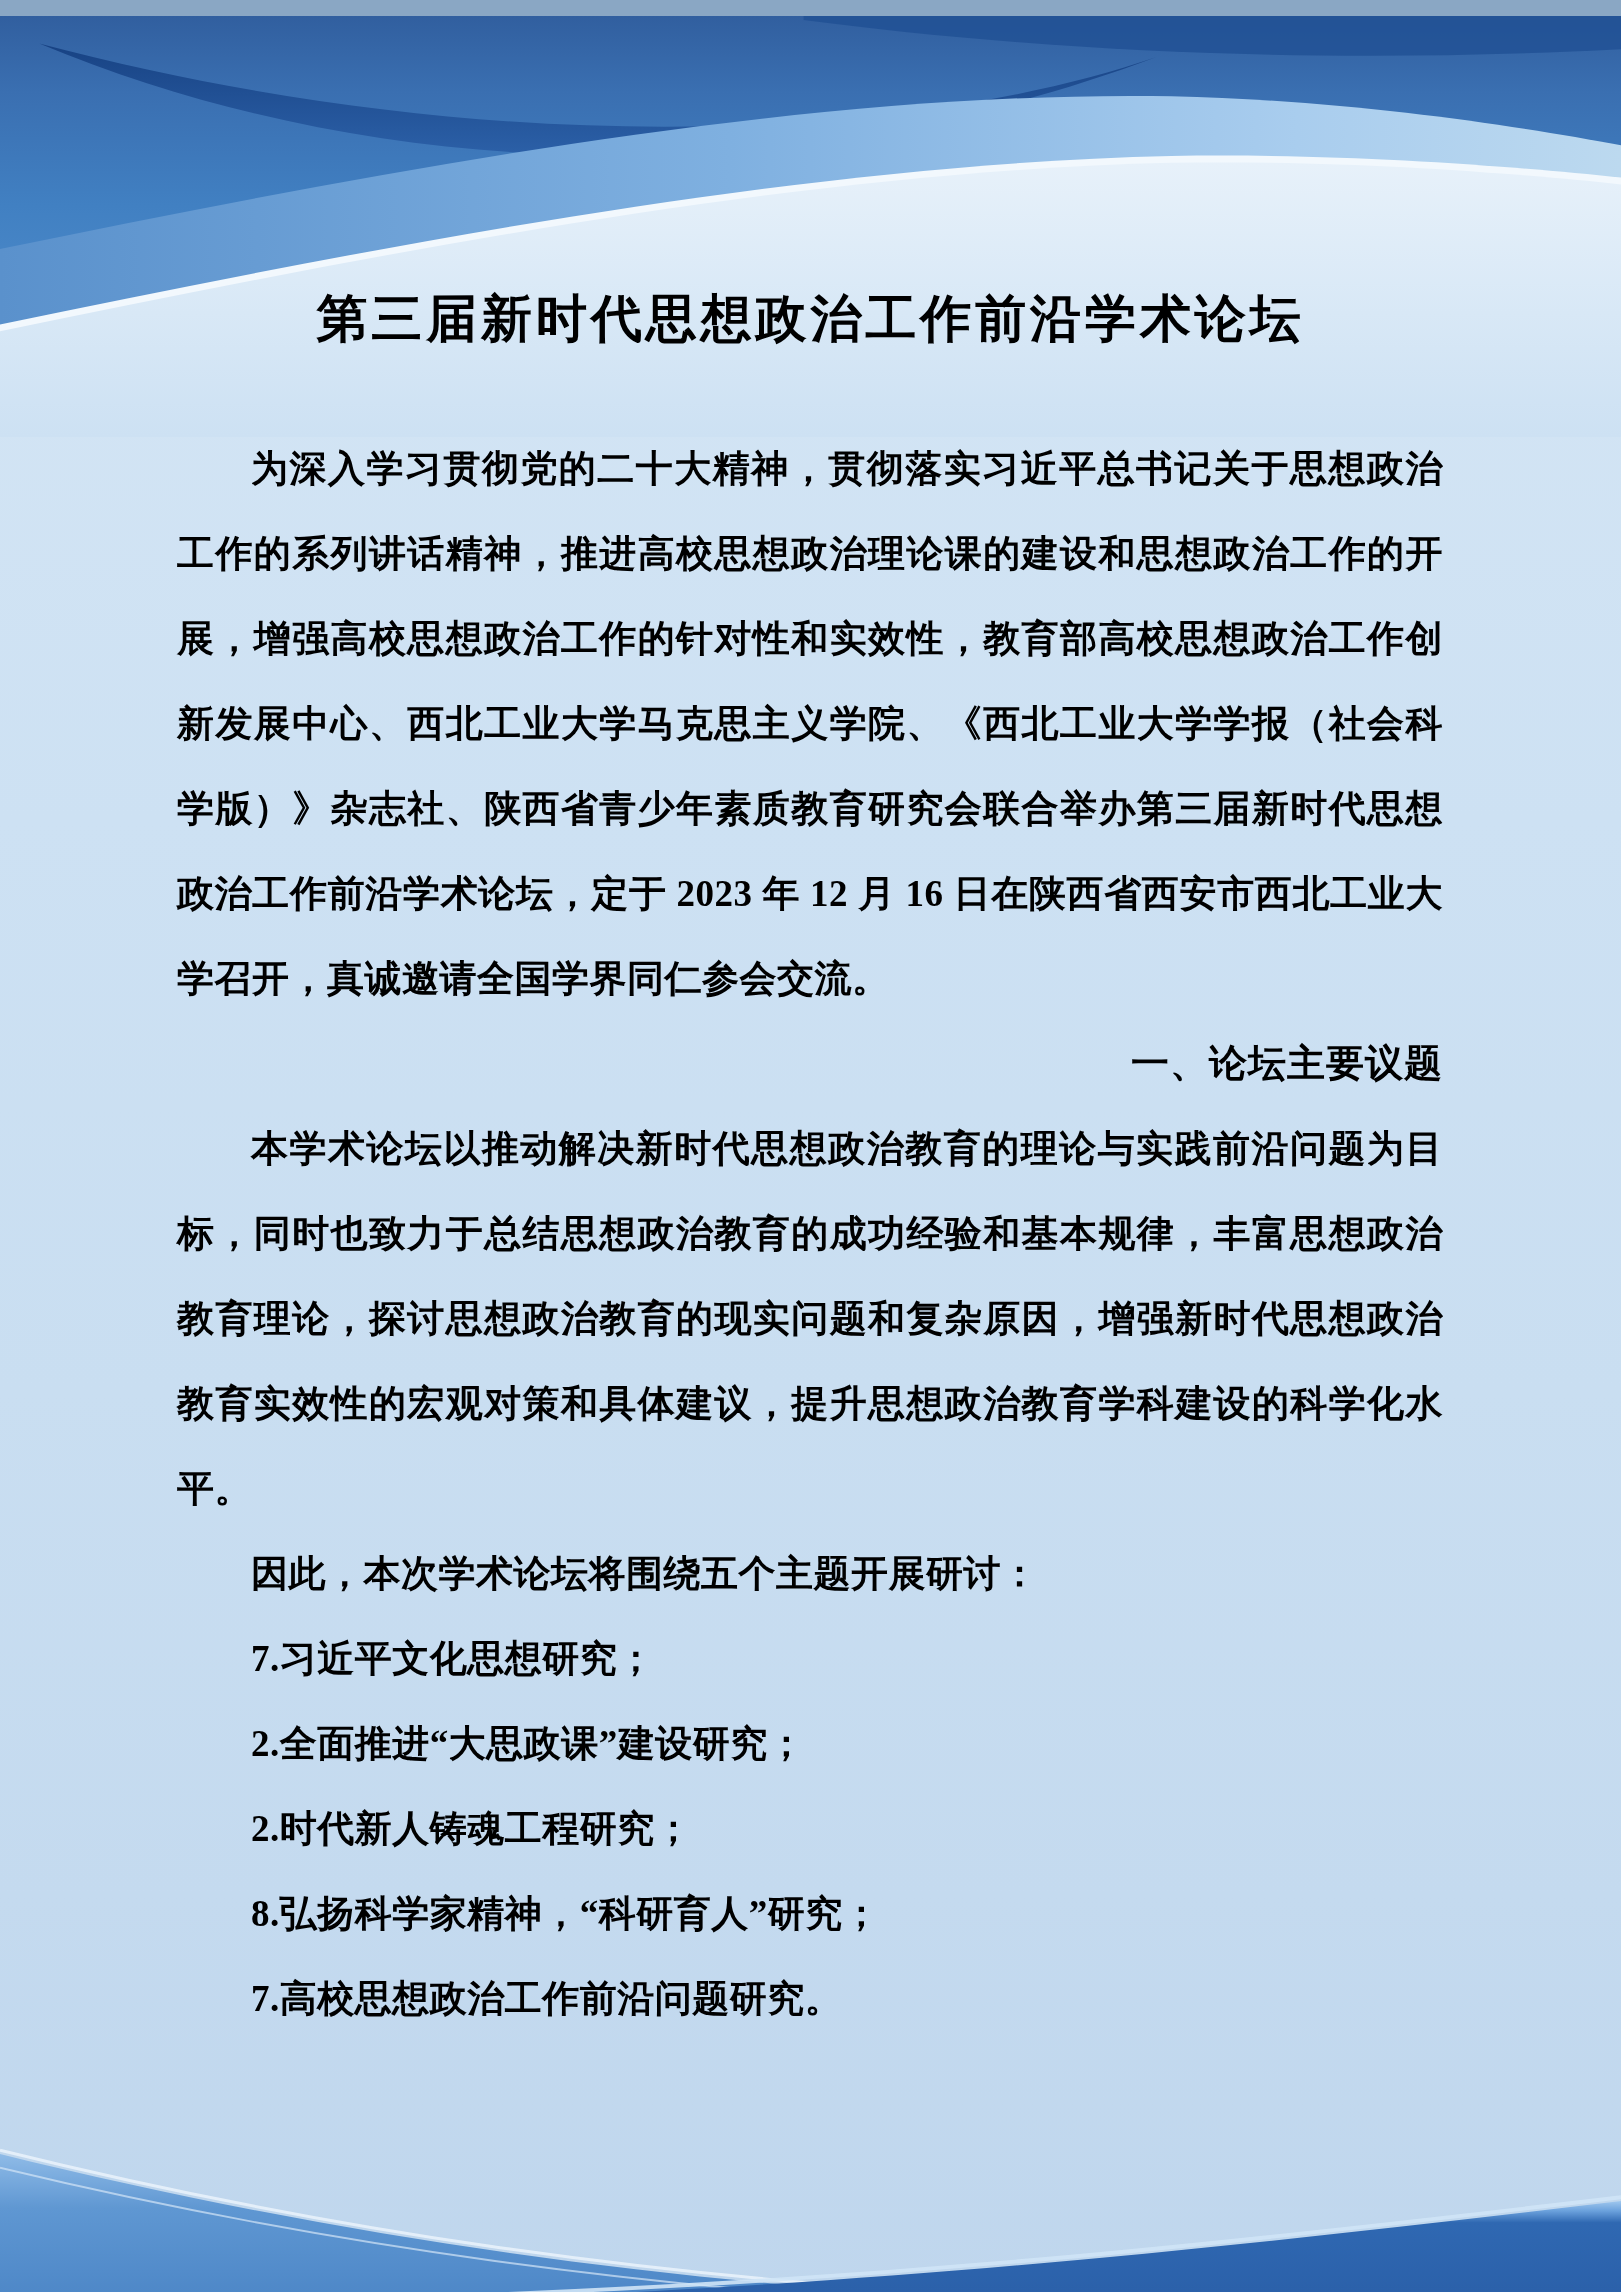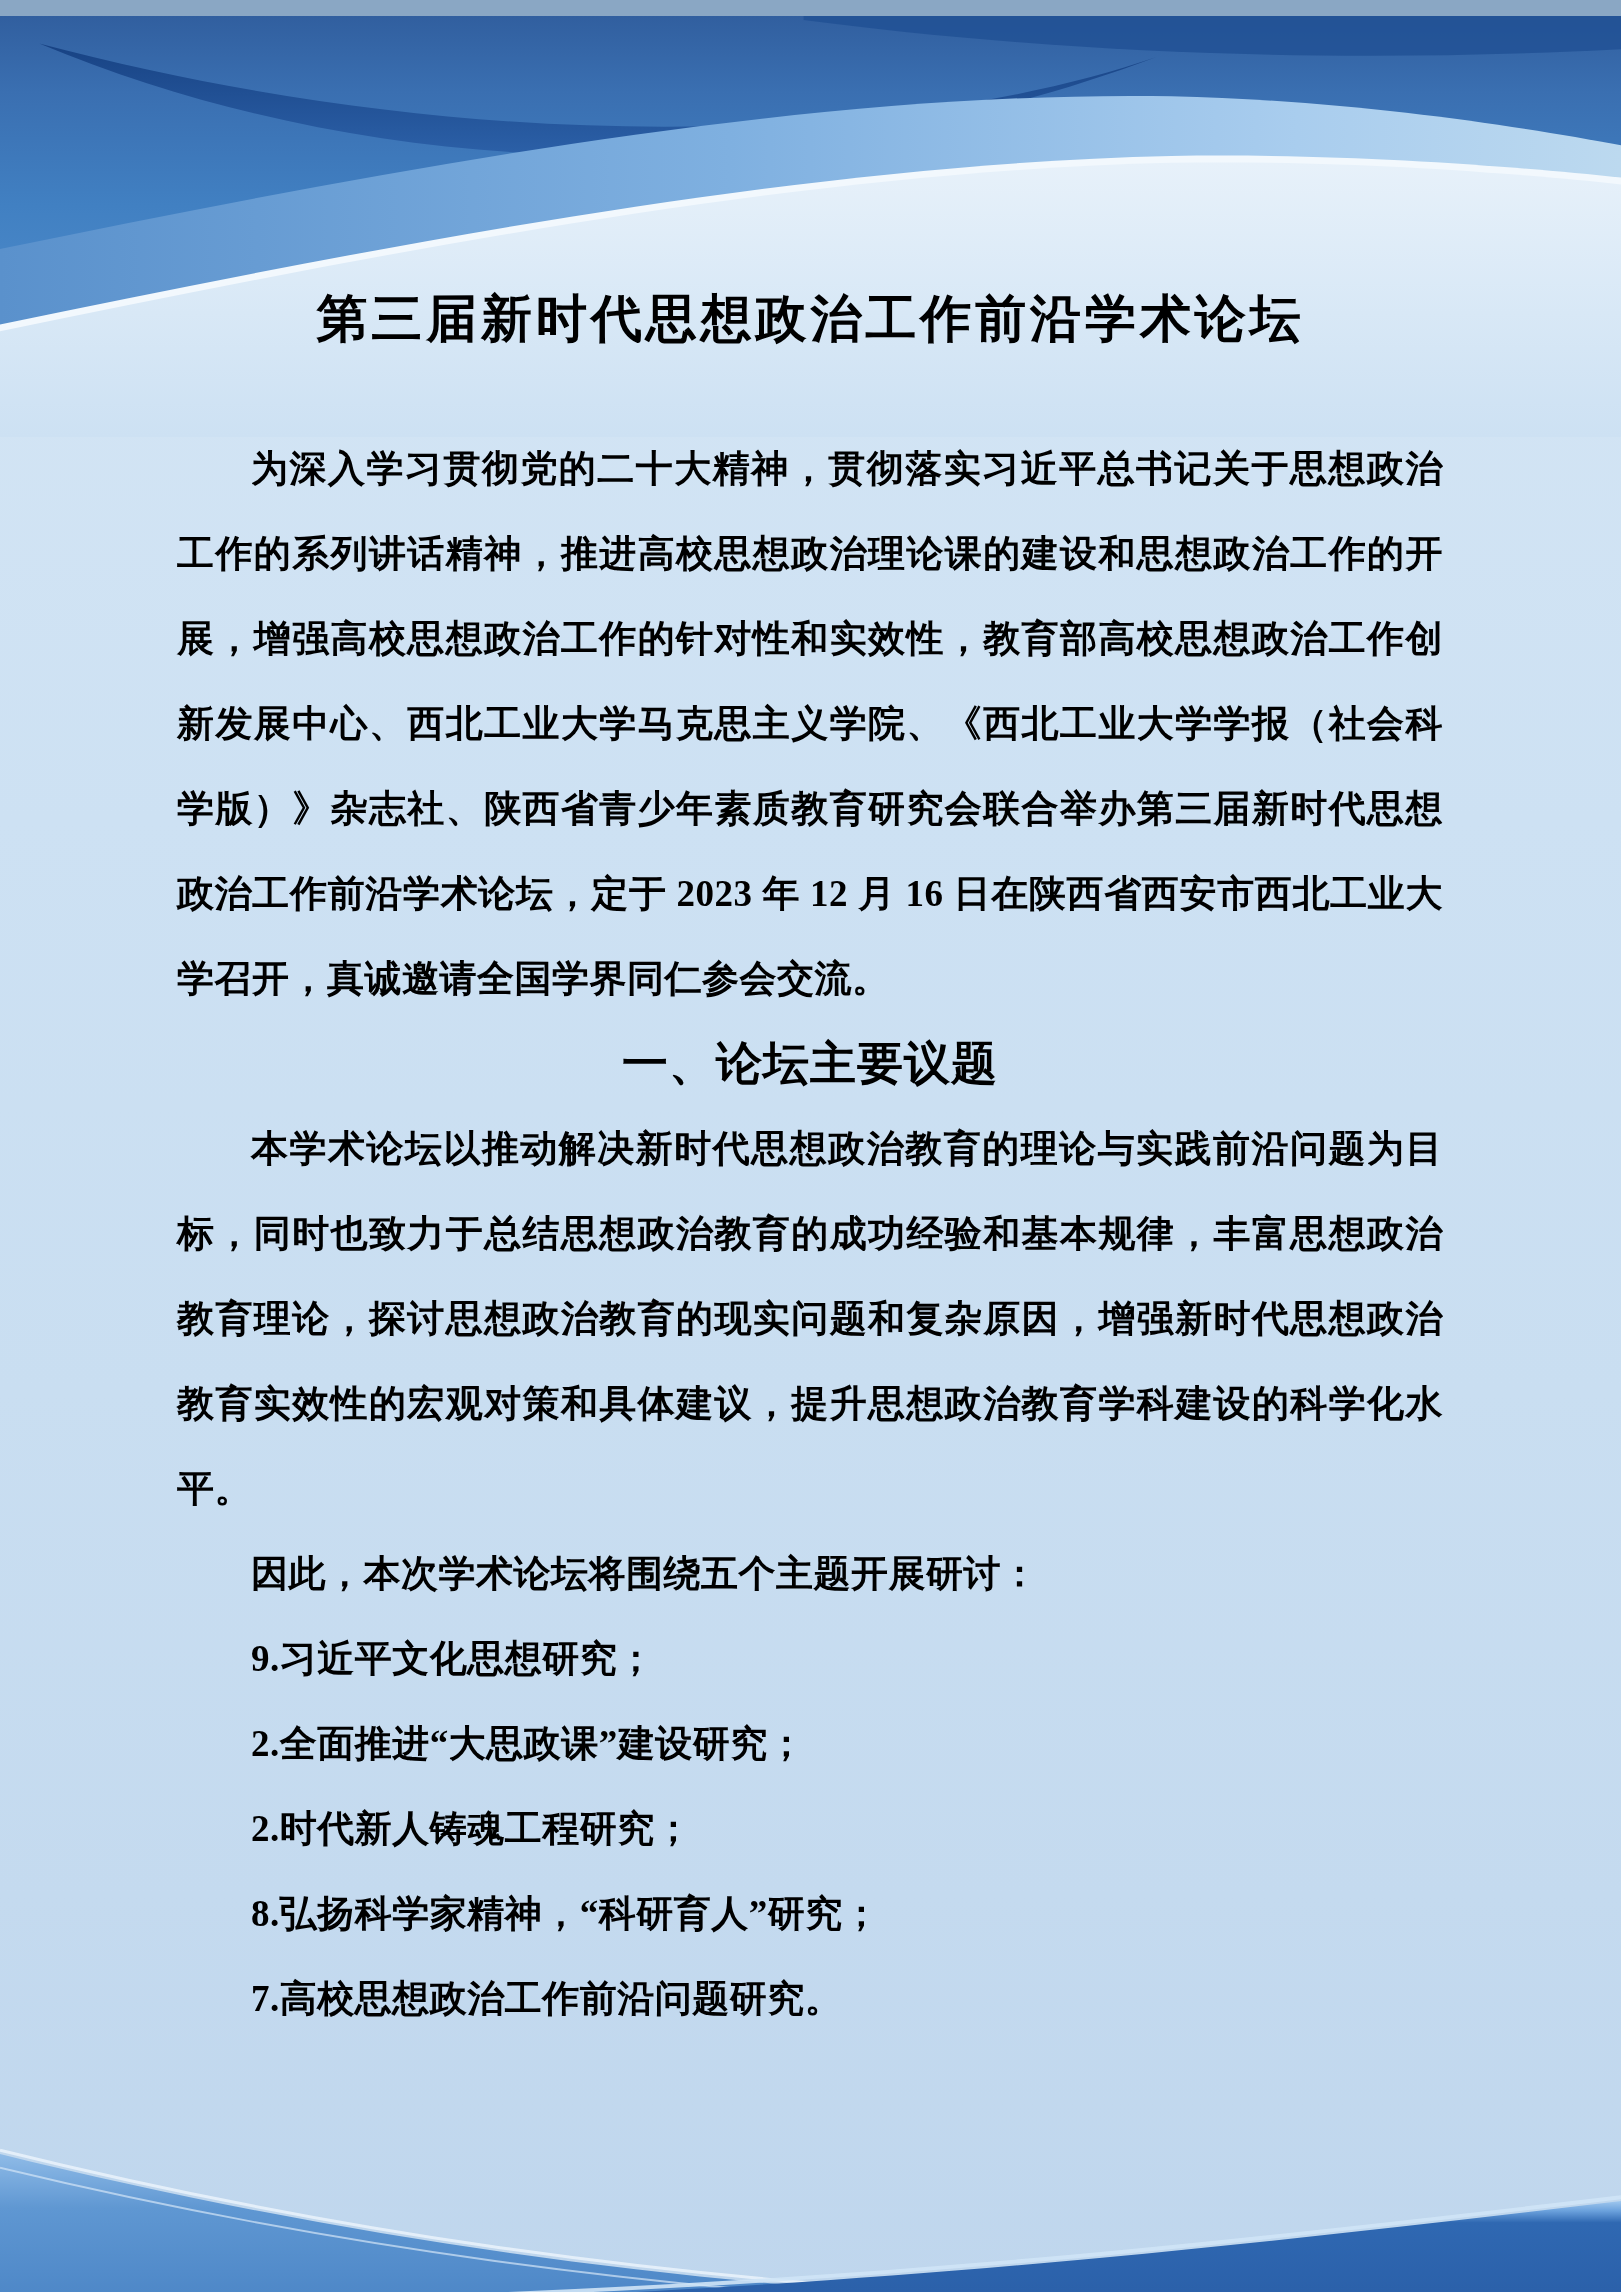--- a/index.html
+++ b/index.html
@@ -23,23 +23,23 @@
     font-size:51px;line-height:63px;letter-spacing:3.9px;
   }
   .body-flow{
     position:absolute;top:410px;left:177px;width:1266px;
     font-size:37px;line-height:85px;letter-spacing:0.5px;
     text-align:justify;
   }
   .body-flow p{margin:0;text-indent:2em;font-weight:bold;}
   .section-heading{
     margin:0;
-    text-align:center;text-indent:0 !important;
+    text-align:right;text-indent:0 !important;
     font-family:Liberation Sans, sans-serif;
-    font-weight:bold;font-size:46px;line-height:85px;letter-spacing:1px;
+    font-weight:bold;font-size:38px;line-height:85px;letter-spacing:1px;
   }
   .topic{
     margin:0;text-indent:2em;
     font-weight:bold;
     line-height:85px;
   }
 </style>
 </head>
 <body>
 
@@ -107,21 +107,21 @@
     <path d="M430,248 C900,232 1250,194 1654,146" fill="none" stroke="#cfe4f6" stroke-width="4" opacity="0.9"></path>
   </svg>
 
   <div class="title">第三届新时代思想政治工作前沿学术论坛</div>
 
   <div class="body-flow">
     <p>为深入学习贯彻党的二十大精神，贯彻落实习近平总书记关于思想政治工作的系列讲话精神，推进高校思想政治理论课的建设和思想政治工作的开展，增强高校思想政治工作的针对性和实效性，教育部高校思想政治工作创新发展中心、西北工业大学马克思主义学院、《西北工业大学学报（社会科学版）》杂志社、陕西省青少年素质教育研究会联合举办第三届新时代思想政治工作前沿学术论坛，定于 2023 年 12 月 16 日在陕西省西安市西北工业大学召开，真诚邀请全国学界同仁参会交流。</p>
     <h2 class="section-heading">一、论坛主要议题</h2>
     <p>本学术论坛以推动解决新时代思想政治教育的理论与实践前沿问题为目标，同时也致力于总结思想政治教育的成功经验和基本规律，丰富思想政治教育理论，探讨思想政治教育的现实问题和复杂原因，增强新时代思想政治教育实效性的宏观对策和具体建议，提升思想政治教育学科建设的科学化水平。</p>
     <p>因此，本次学术论坛将围绕五个主题开展研讨：</p>
-    <div class="topic">9.习近平文化思想研究；</div>
+    <div class="topic">7.习近平文化思想研究；</div>
     <div class="topic">2.全面推进“大思政课”建设研究；</div>
     <div class="topic">2.时代新人铸魂工程研究；</div>
     <div class="topic">8.弘扬科学家精神，“科研育人”研究；</div>
     <div class="topic">7.高校思想政治工作前沿问题研究。</div>
   </div>
 
 </div>
 
 
 </body></html>

